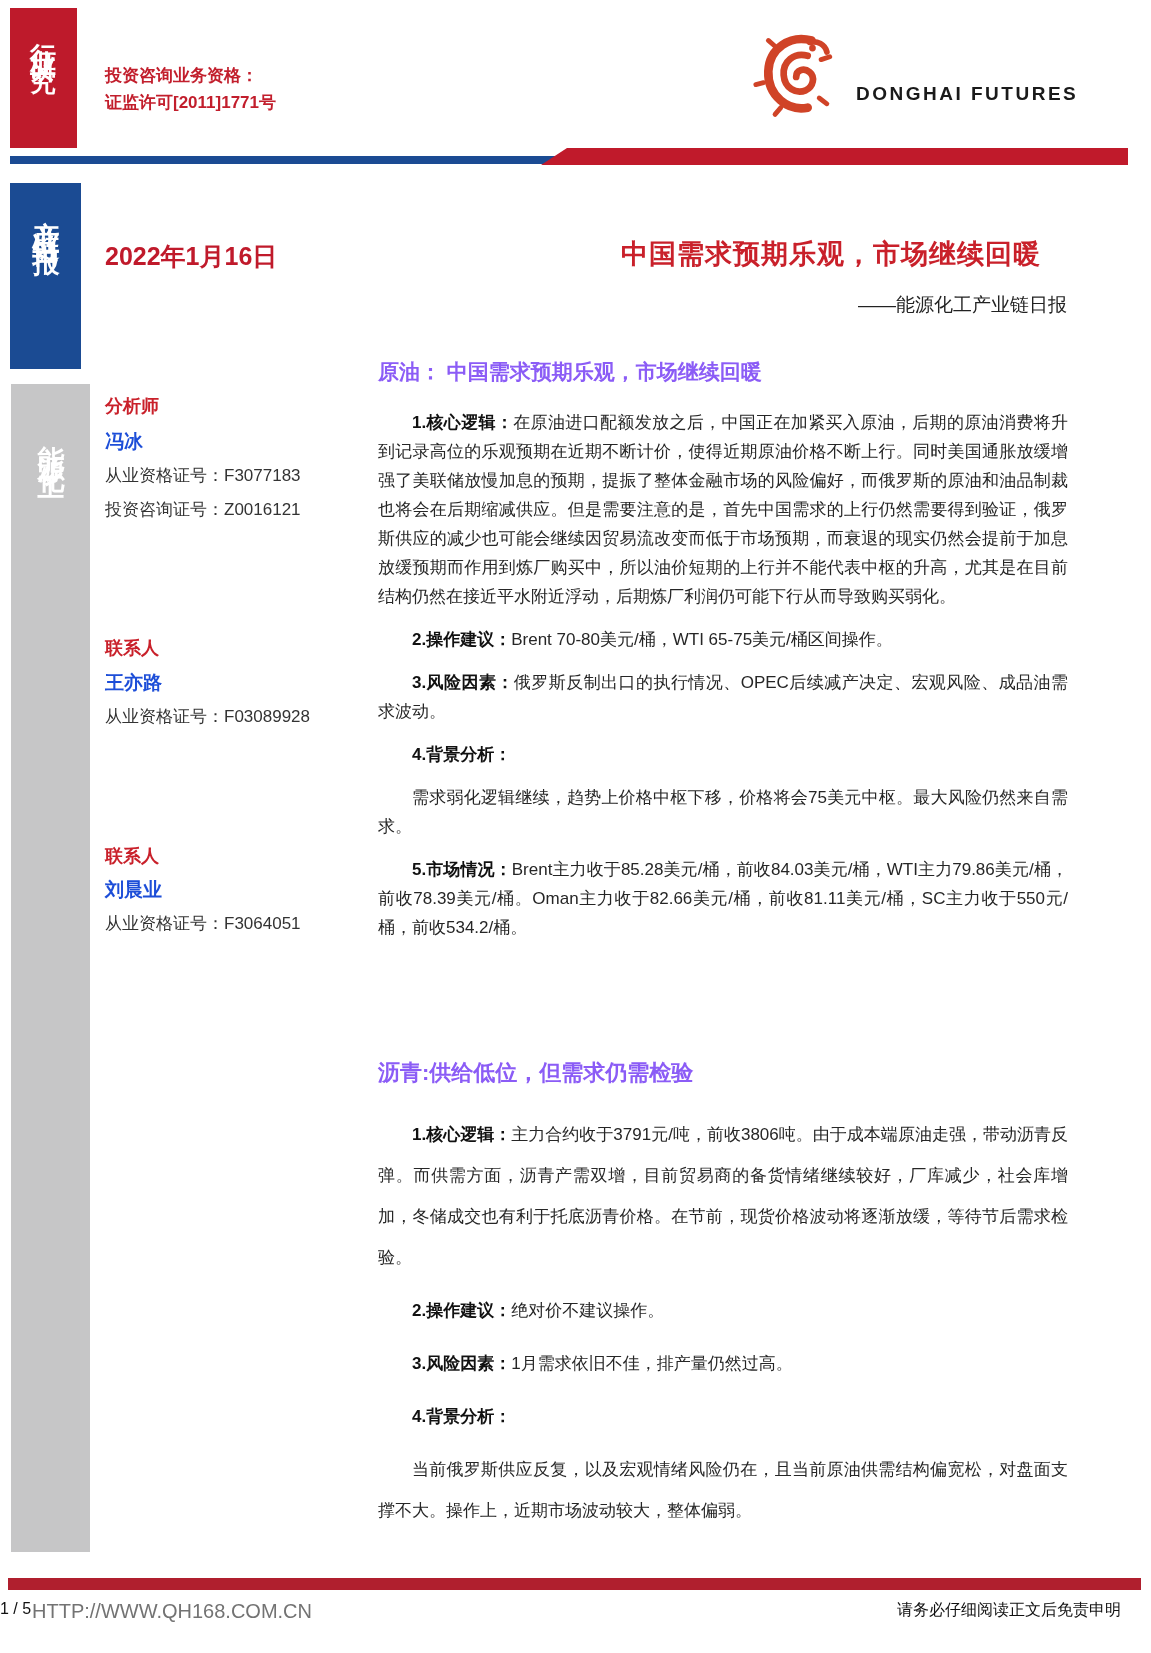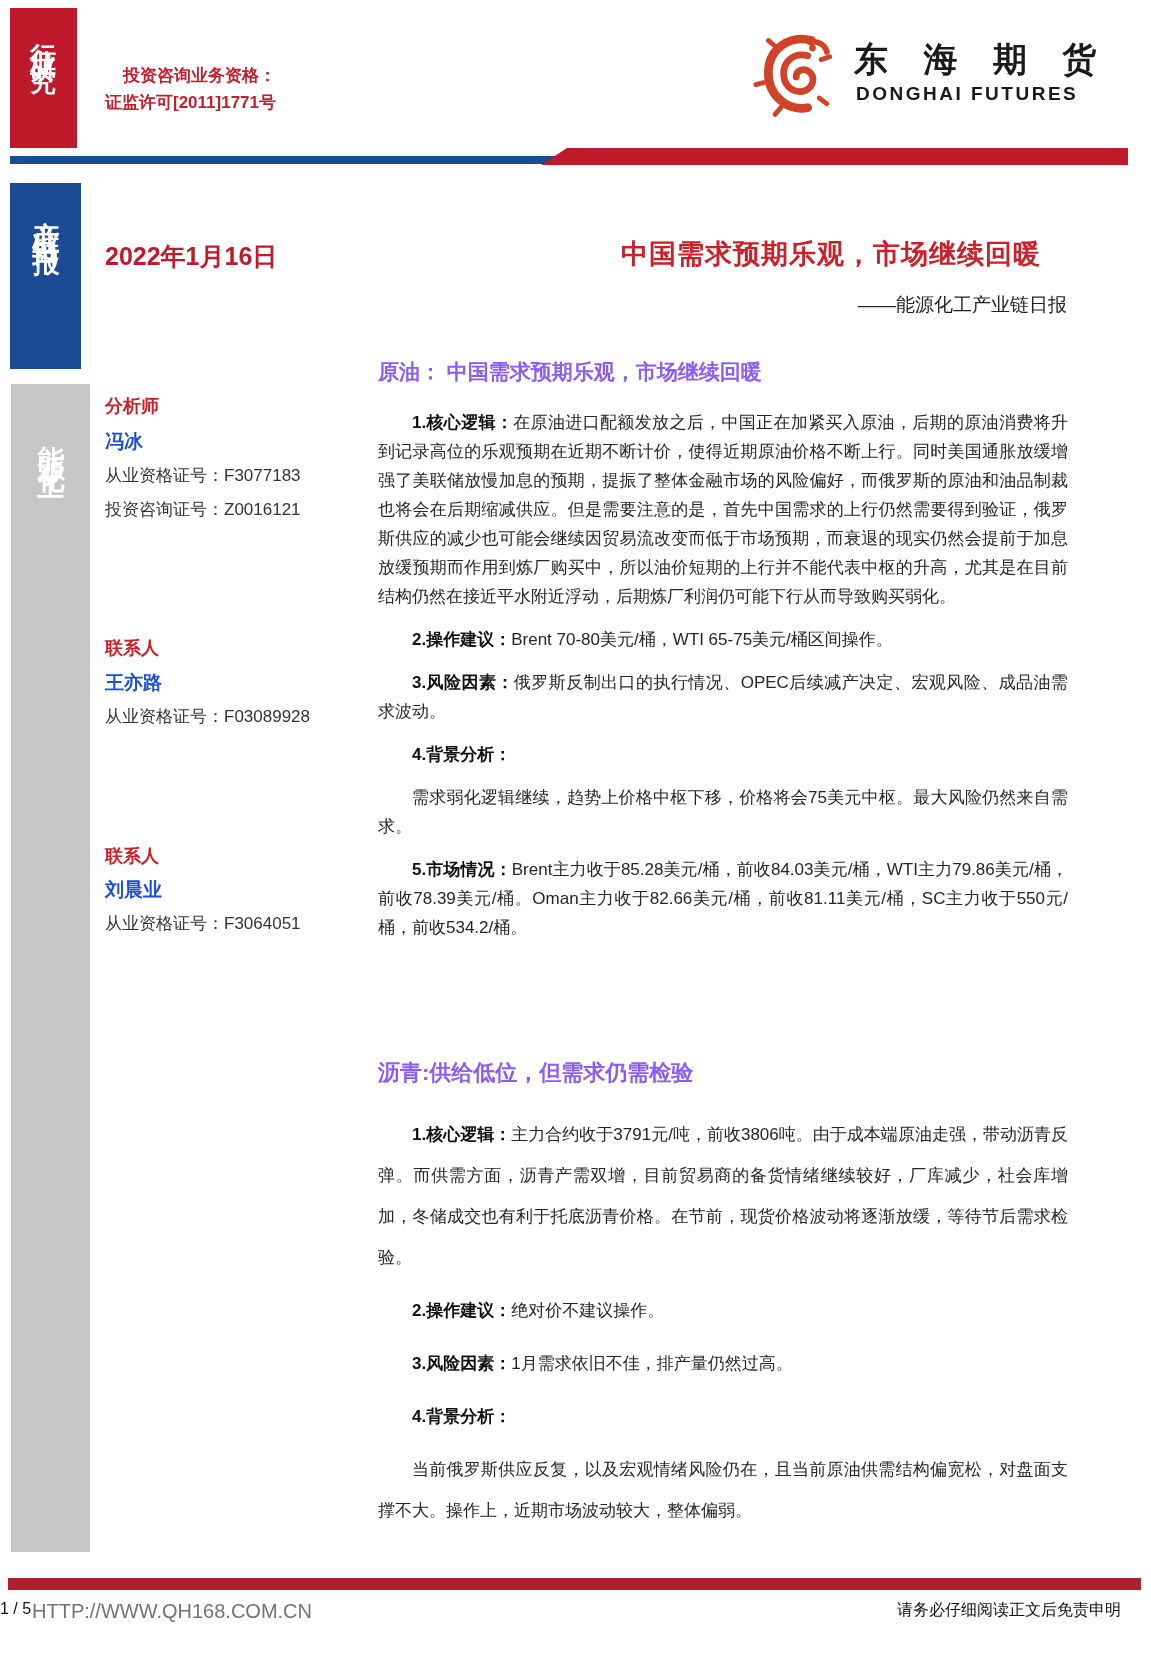--- a/index.html
+++ b/index.html
@@ -14,21 +14,21 @@
     writing-mode:vertical-rl;text-orientation:upright;
     color:#fff;font-weight:bold;letter-spacing:8px;line-height:1;
   }
   .tag-red{left:10px;top:8px;width:67px;height:140px;background:#BE1A2B;padding-top:14px;box-sizing:border-box;}
   .tag-red .vtxt{font-size:26px;}
   .tag-blue{left:10px;top:183px;width:71px;height:186px;background:#1B4B93;padding-top:16px;box-sizing:border-box;}
   .tag-blue .vtxt{font-size:27px;letter-spacing:7px;}
   .tag-gray{left:11px;top:384px;width:79px;height:1168px;background:#C6C6C7;padding-top:40px;box-sizing:border-box;}
   .tag-gray .vtxt{font-size:27px;letter-spacing:10px;}
   
-  .qualification{position:absolute;left:105px;top:62px;color:#C21E2C;font-weight:bold;font-size:17px;line-height:27px;text-align:right;}
+  .qualification{position:absolute;left:105px;top:62px;color:#C21E2C;font-weight:bold;font-size:17px;line-height:27px;}
   .logo{position:absolute;left:752px;top:25px;width:330px;height:100px;}
   .logo-dragon{position:absolute;left:0;top:2px;width:96px;height:96px;}
   .logo-cn{position:absolute;left:102px;top:12px;font-size:34px;font-weight:bold;color:#1A1A1A;letter-spacing:13px;white-space:nowrap;}
   .logo-en{position:absolute;left:104px;top:58px;font-size:19px;font-weight:bold;color:#1A1A1A;letter-spacing:2.5px;white-space:nowrap;}
   .bar-blue{position:absolute;left:10px;top:156px;width:550px;height:8px;background:#1B4B93;}
   .bar-red-hdr{position:absolute;left:541px;top:148px;width:587px;height:17px;background:#C01A2B;
     clip-path:polygon(26px 0,100% 0,100% 100%,0 100%);}
   
   .report-date{position:absolute;left:105px;top:240px;color:#C01A2B;font-size:25px;font-weight:bold;}
   .report-title{position:absolute;right:110px;top:236px;color:#C9202A;font-size:27px;font-weight:bold;letter-spacing:1px;white-space:nowrap;}
@@ -81,21 +81,20 @@
         <path d="M58 30 C44 26, 32 36, 33 50 C34 64, 46 70, 56 66 C64 62, 66 52, 60 47 C54 42, 46 45, 46 52" stroke-width="7"></path>
         <path d="M60 16 C68 14, 76 18, 78 26" stroke-width="6"></path>
         <path d="M72 34 l9 -3" stroke-width="5"></path>
         <path d="M70 74 l8 6" stroke-width="5"></path>
         <path d="M24 20 l-7 -6" stroke-width="5"></path>
         <path d="M12 58 l-8 2" stroke-width="5"></path>
         <path d="M30 84 l-6 7" stroke-width="5"></path>
       </g>
       <circle cx="63" cy="22" r="3.5" fill="#D04327"></circle>
     </svg>
-    <div class="logo-cn">东 海 期 货</div>
     <div class="logo-en">DONGHAI FUTURES</div>
   </div>
 
   <div class="bar-blue"></div>
   <div class="bar-red-hdr"></div>
 
   <div class="report-date">2022年1月16日</div>
   <div class="report-title">中国需求预期乐观，市场继续回暖</div>
   <div class="report-subtitle">——能源化工产业链日报</div>
 

